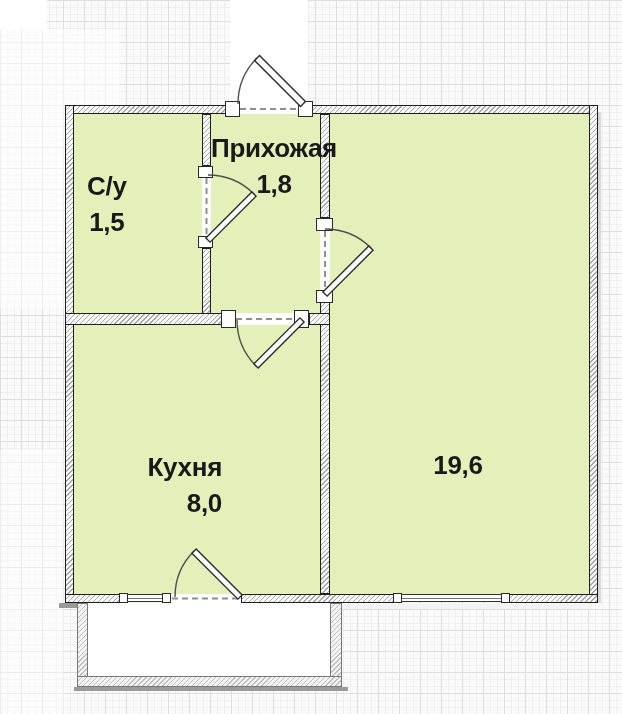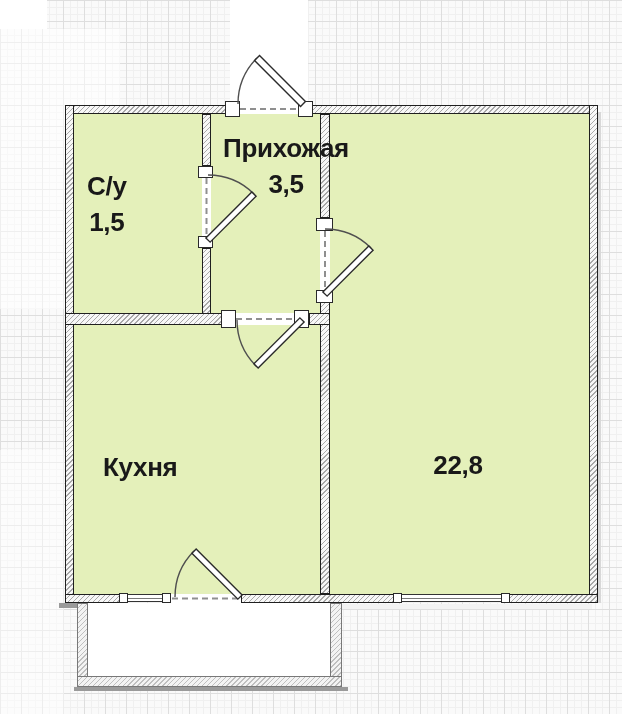--- a/index.html
+++ b/index.html
@@ -128,24 +128,25 @@
       </g>
     <g transform="translate(240,597) rotate(-135)">
         <rect class="leaf" x="0" y="-3" width="65" height="6"></rect>
       </g>
   </svg>
 
   <div class="lbl" style="left:87px;top:168px;text-align:center;">
     <div>С/у</div>
     <div>1,5</div>
   </div>
-  <div class="lbl" style="left:204px;top:130px;width:140px;text-align:center;margin-left:12px;">
+  <div class="lbl" style="left:204px;top:130px;width:140px;text-align:center;">
     <div>Прихожая</div>
-    <div>3,5</div>
+    <div>1,8</div>
   </div>
-  <div class="lbl" style="left:103px;top:449px;width:140px;text-align:left;">
+  <div class="lbl" style="left:82px;top:449px;width:140px;text-align:right;">
     <div>Кухня</div>
+    <div>8,0</div>
   </div>
   <div class="lbl" style="left:338px;top:447px;width:240px;text-align:center;">
-    <div>22,8</div>
+    <div>19,6</div>
   </div>
 
 </div>
 
 </body></html>

